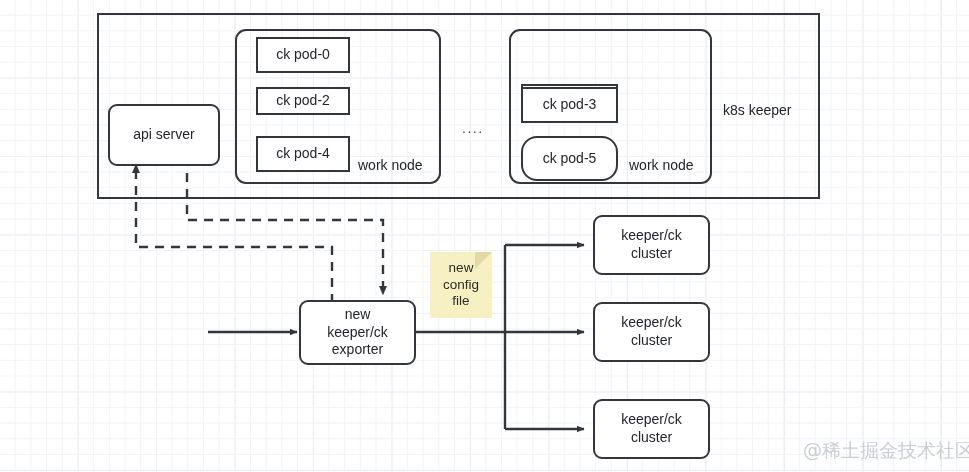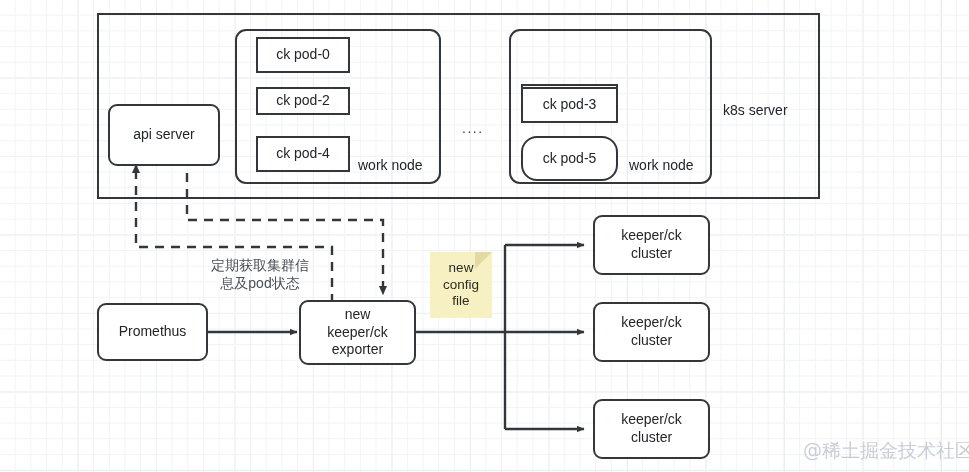--- a/index.html
+++ b/index.html
@@ -131,44 +131,41 @@
     <g>
       <path d="M 416,332 L 505,332" fill="none" stroke="#33373b" stroke-width="2.4"></path>
       <path d="M 505,245 L 505,429" fill="none" stroke="#33373b" stroke-width="2.4"></path>
       <path d="M 505,245 L 584,245" fill="none" stroke="#33373b" stroke-width="2.4" marker-end="url(#arrowSolid)"></path>
       <path d="M 505,332 L 584,332" fill="none" stroke="#33373b" stroke-width="2.4" marker-end="url(#arrowSolid)"></path>
       <path d="M 505,429 L 584,429" fill="none" stroke="#33373b" stroke-width="2.4" marker-end="url(#arrowSolid)"></path>
     </g>
   </svg>
 
   <div class="container-box" style="left:97px; top:13px; width:723px; height:186px;"></div>
-  <div class="container-label f14" style="left:723px; top:102px;">k8s server</div>
+  <div class="container-label f14" style="left:723px; top:102px;">k8s keeper</div>
 
   <div class="node rounded f14" style="left:108px; top:104px; width:112px; height:62px;">api server</div>
 
   <div class="container-box rounded" style="left:235px; top:29px; width:206px; height:155px; border-radius:11px;"></div>
   <div class="container-label f14" style="left:358px; top:157px;">work node</div>
 
   <div class="node sharp f14" style="left:256px; top:37px; width:94px; height:36px;">ck pod-0</div>
   <div class="node sharp f14" style="left:256px; top:87px; width:94px; height:28px;">ck pod-2</div>
   <div class="node sharp f14" style="left:256px; top:136px; width:94px; height:36px;">ck pod-4</div>
 
   <div class="ellipsis-dots f14" style="left:462px; top:120px;">....</div>
 
   <div class="container-box rounded" style="left:509px; top:29px; width:203px; height:155px; border-radius:11px;"></div>
   <div class="container-label f14" style="left:629px; top:157px;">work node</div>
 
   <div class="node sharp f14" style="left:521px; top:37px; width:97px; height:36px;margin-top:47px;">ck pod-1</div>
   <div class="node sharp f14" style="left:521px; top:87px; width:97px; height:36px;">ck pod-3</div>
   <div class="node sharp f14" style="left:521px; top:136px; width:97px; height:45px;border-radius:16px;">ck pod-5</div>
 
-  <div class="edge-label f14" style="left:185px; top:256px; width:150px;">定期获取集群信
-息及pod状态</div>
 
-  <div class="node rounded f14" style="left:97px; top:303px; width:111px; height:58px;">Promethus</div>
 
   <div class="node rounded f14" style="left:299px; top:300px; width:117px; height:65px; white-space:pre-line;">new
 keeper/ck
 exporter</div>
 
   <div class="node rounded f14" style="left:593px; top:215px; width:117px; height:60px; white-space:pre-line;">keeper/ck
 cluster</div>
 
   <div class="node rounded f14" style="left:593px; top:302px; width:117px; height:60px; white-space:pre-line;">keeper/ck
 cluster</div>

